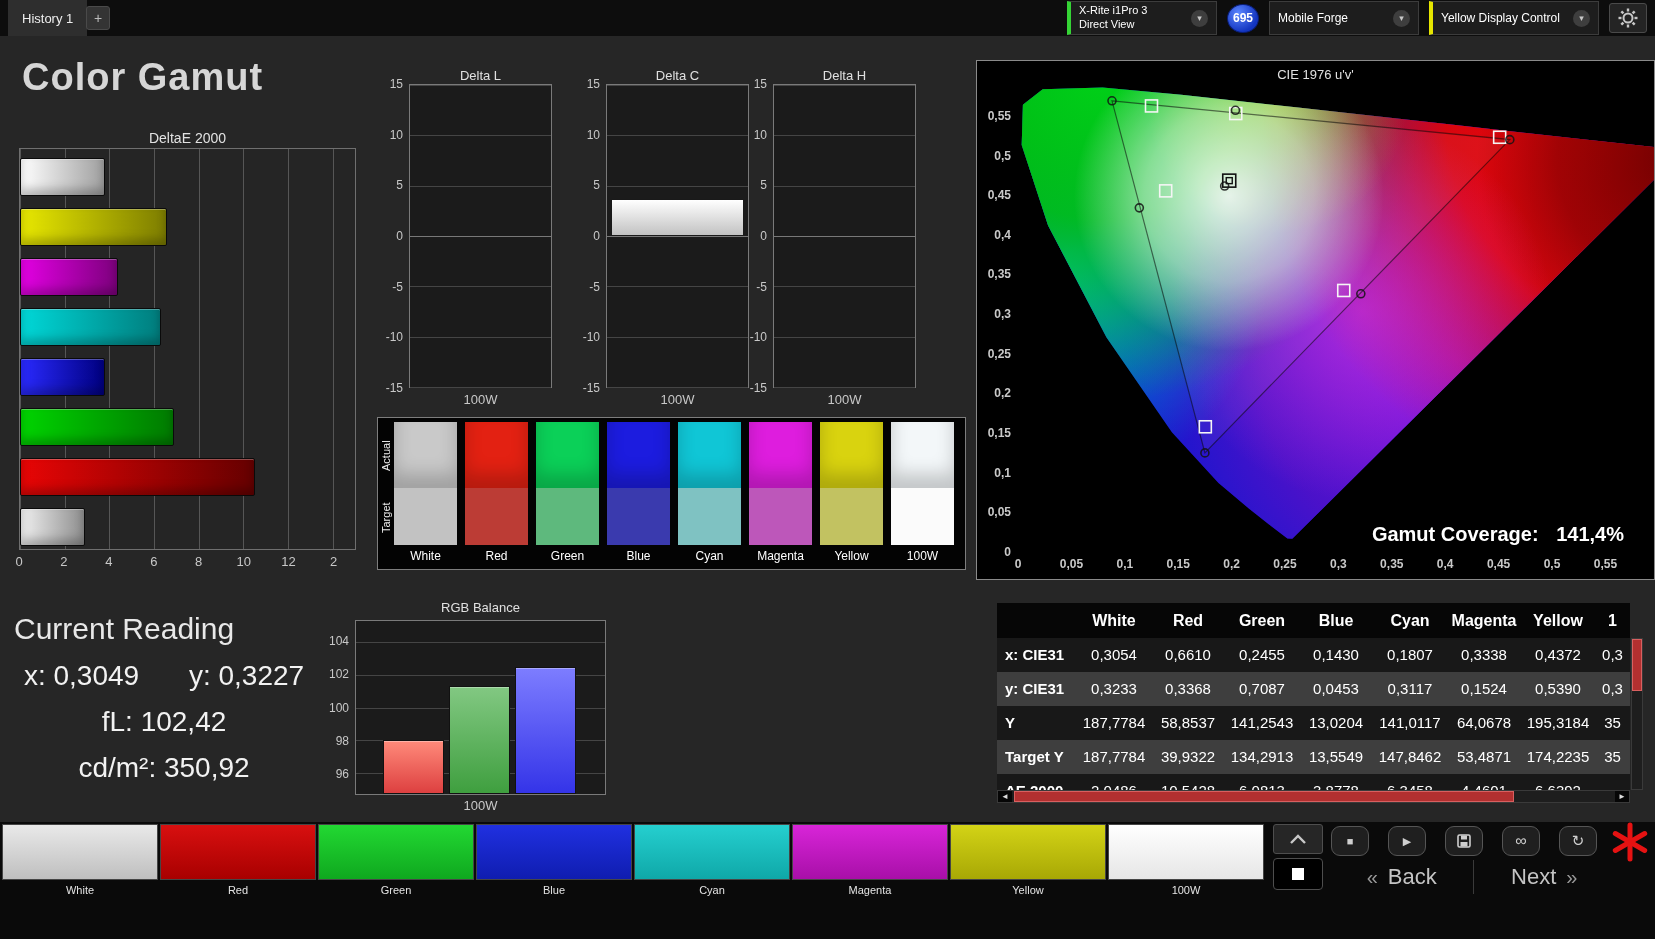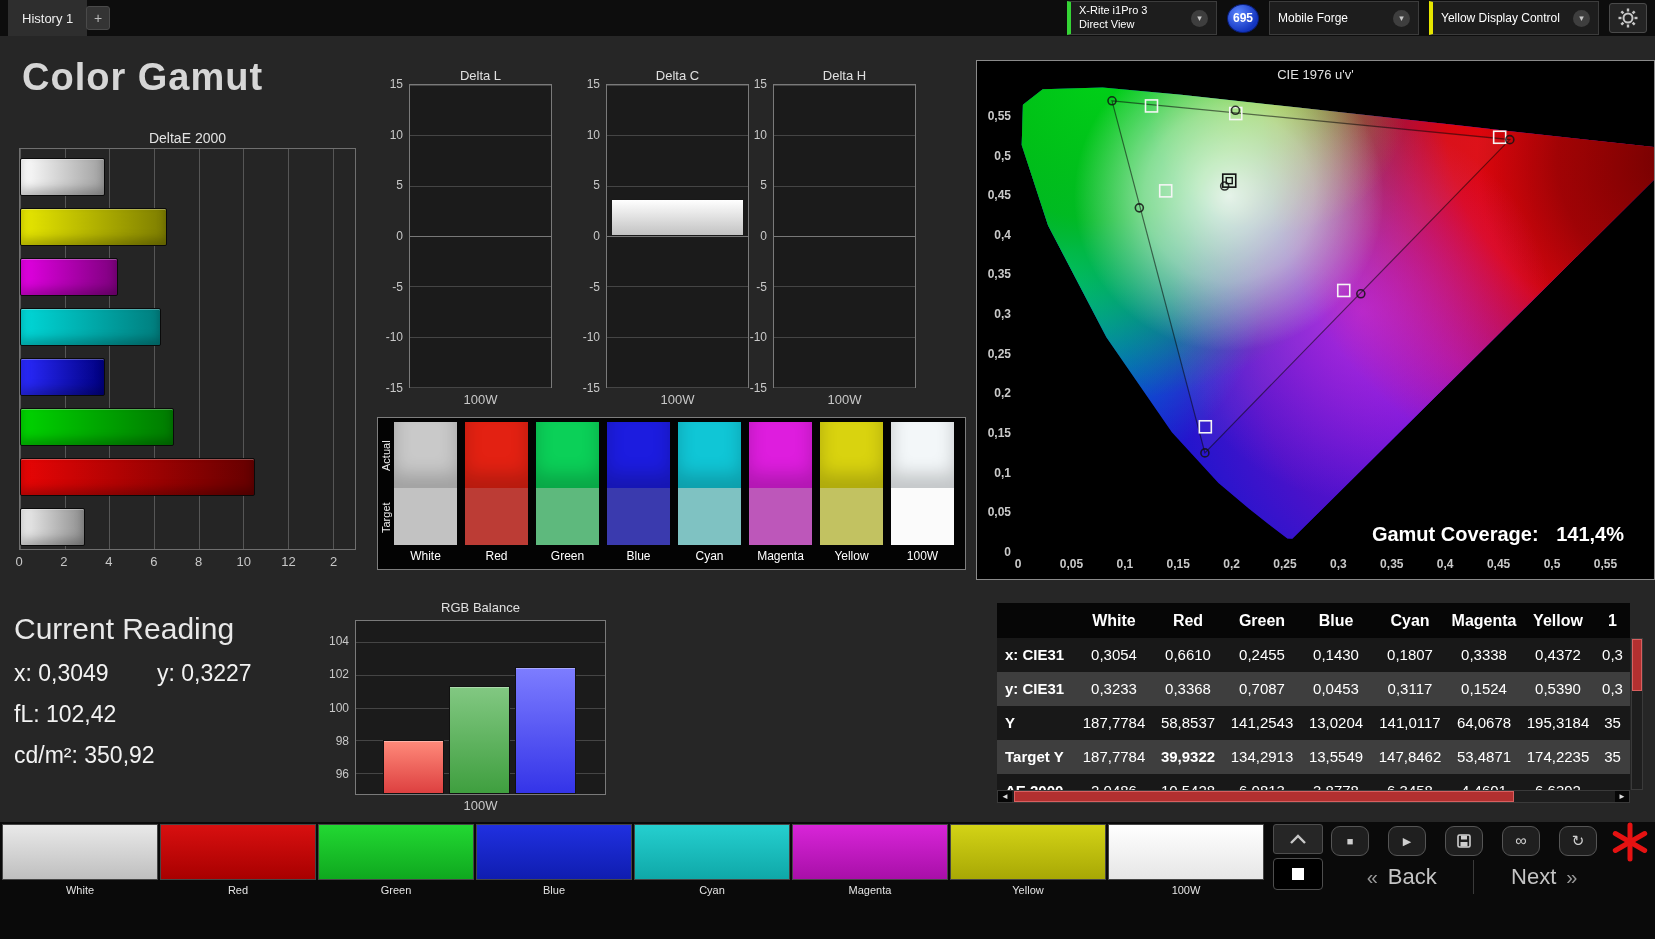--- a/index.html
+++ b/index.html
@@ -77,21 +77,21 @@
   #cie-ylabels, #cie-xlabels { position:absolute; inset:0; z-index:2; pointer-events:none;font-weight:bold; }
   .cie-ytick { position:absolute; left:0; width:34px; text-align:right; transform:translateY(-50%);
                font-size:12px; color:#c9c9c9; }
   .cie-xtick { position:absolute; top:496px; transform:translateX(-50%); font-size:12px; color:#c9c9c9; }
   .coverage { position:absolute; right:30px; top:462px; z-index:3; font-size:20px; font-weight:bold; color:#fff; }
   .coverage .cov-val { margin-left:12px; }
 
   
   .current-reading { position:absolute; left:14px; top:612px; width:300px; }
   .cr-title { font-size:30px; color:#e8e8e8; font-weight:normal; }
-  .cr-row { margin-top:14px; font-size:23px; color:#f2f2f2; }
+  .cr-row { margin-top:14px; font-size:28px; color:#f2f2f2;text-align:center; }
   .cr-y { margin-left:42px; }
   .rgb { position:absolute; left:327px; top:600px; width:285px; height:215px; }
   .rgb-title { position:absolute; top:0; left:28px; width:251px; text-align:center; font-size:13px; color:#e0e0e0; }
   .rgb-ylabels { position:absolute; left:0; top:20px; width:28px; height:175px; }
   .rgb-plot { position:absolute; left:28px; top:20px; width:251px; height:175px;
               border:1px solid #7a7a7a; background:#1b1b1b; }
   .rgb-bar { position:absolute; bottom:0; border:1px solid #111;
              box-shadow:inset 0 1px 0 rgba(255,255,255,.35); }
   .rgb-xlabel { position:absolute; top:198px; left:28px; width:251px; text-align:center; font-size:13px; color:#c8c8c8; }
 
@@ -543,21 +543,21 @@
         <div class="t-cell" style="width: 74px;">141,2543</div>
         <div class="t-cell" style="width: 74px;">13,0204</div>
         <div class="t-cell" style="width: 74px;">141,0117</div>
         <div class="t-cell" style="width: 74px;">64,0678</div>
         <div class="t-cell" style="width: 74px;">195,3184</div>
         <div class="t-cell" style="width: 35px;">35</div>
       </div>
       <div class="t-row alt">
         <div class="t-cell t-label" style="width: 80px;">Target Y</div>
         <div class="t-cell" style="width: 74px;">187,7784</div>
-        <div class="t-cell" style="width: 74px; font-weight: bold;">39,9322</div>
+        <div class="t-cell" style="width: 74px;">39,9322</div>
         <div class="t-cell" style="width: 74px;">134,2913</div>
         <div class="t-cell" style="width: 74px;">13,5549</div>
         <div class="t-cell" style="width: 74px;">147,8462</div>
         <div class="t-cell" style="width: 74px;">53,4871</div>
         <div class="t-cell" style="width: 74px;">174,2235</div>
         <div class="t-cell" style="width: 35px;">35</div>
       </div>
       <div class="t-row">
         <div class="t-cell t-label" style="width: 80px;">ΔE 2000</div>
         <div class="t-cell" style="width: 74px;">2,0486</div>

